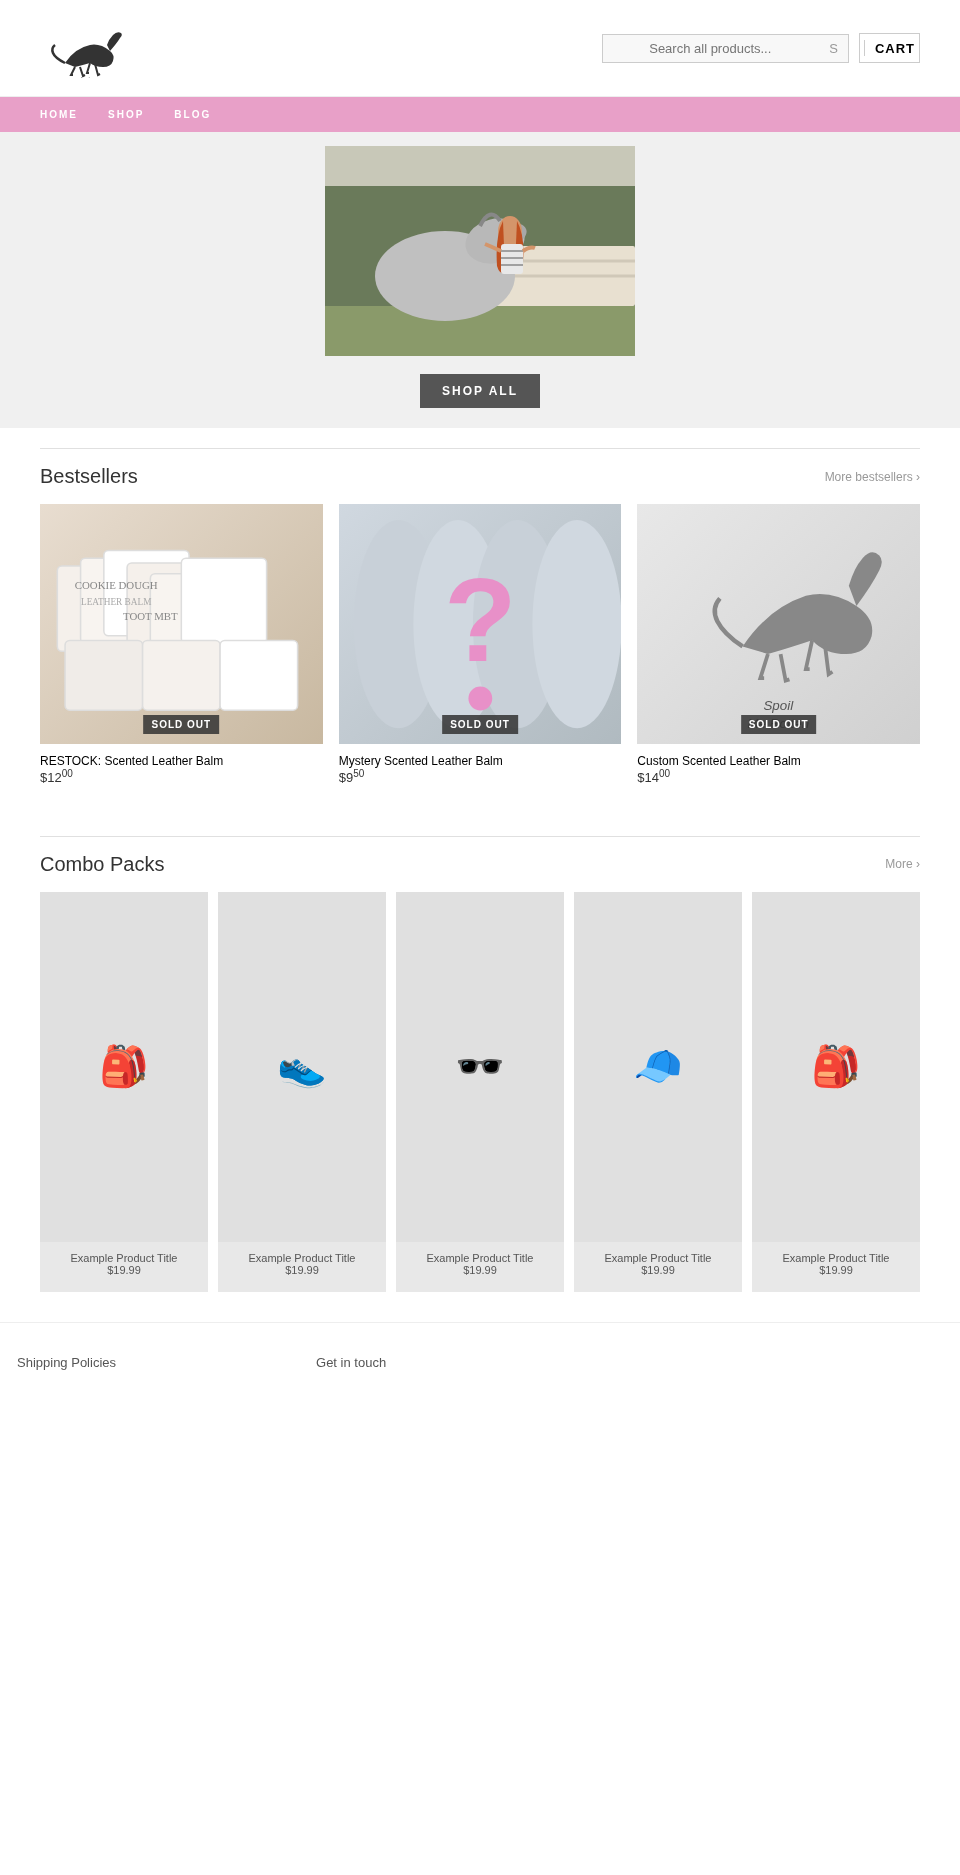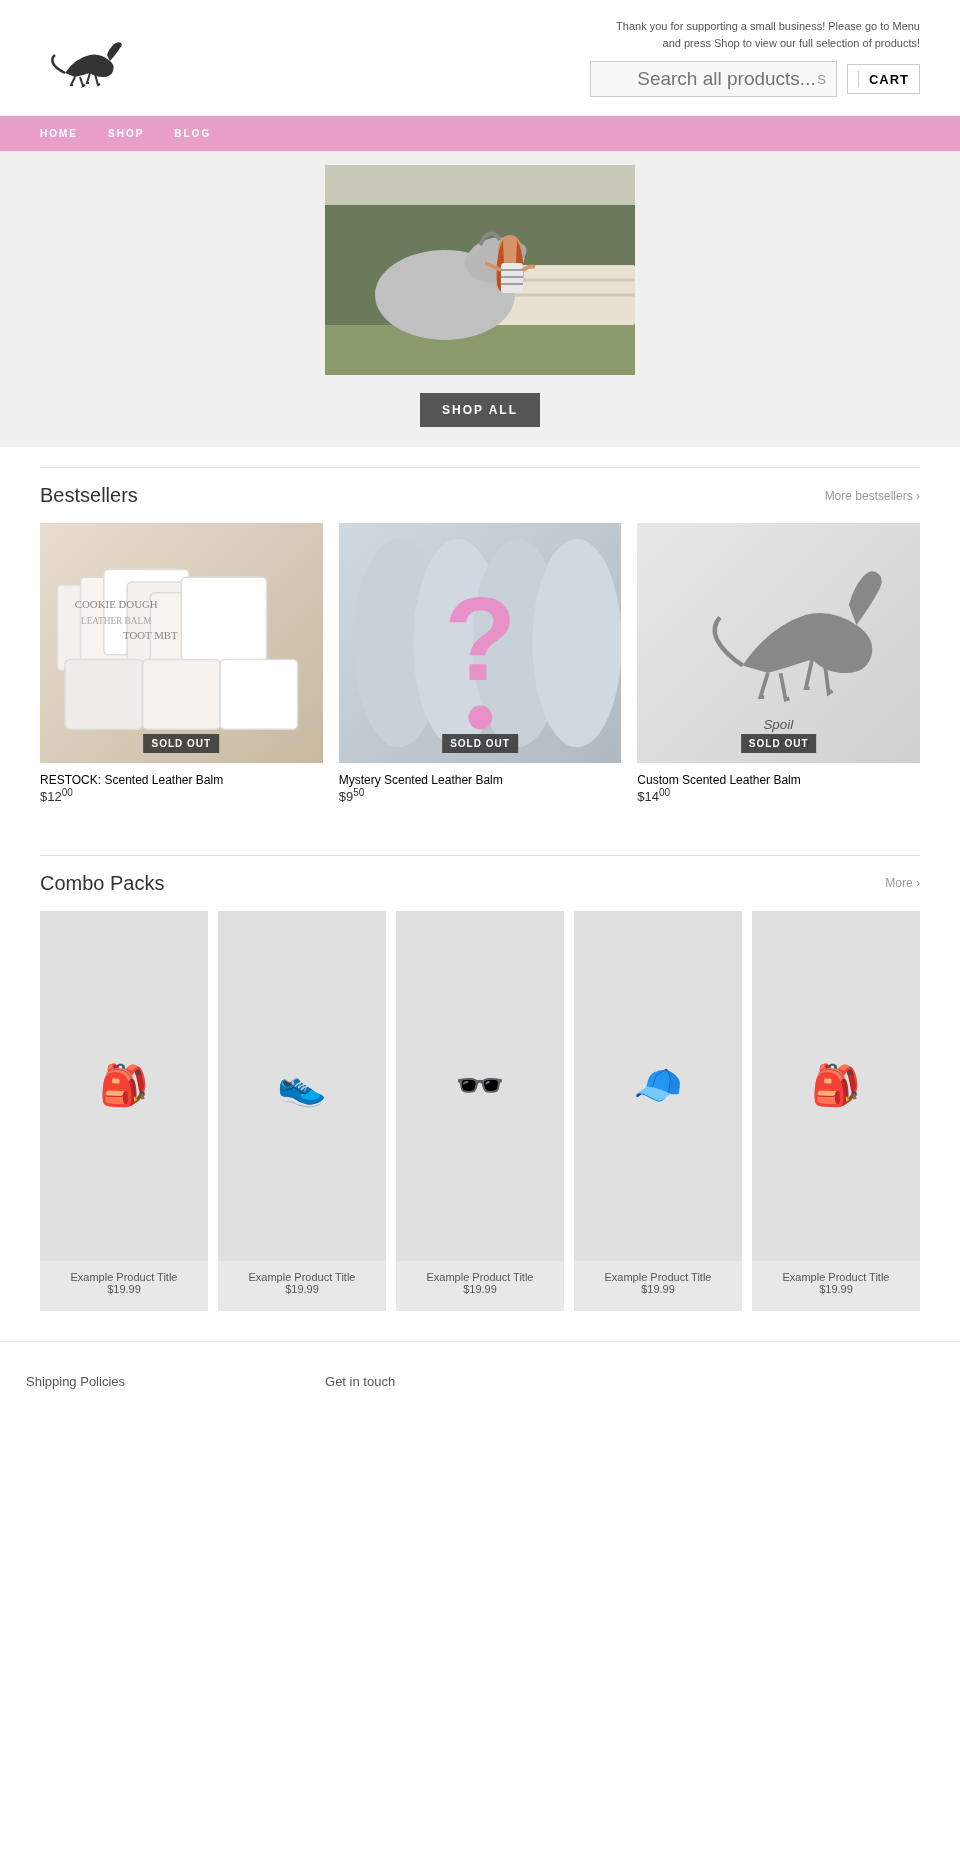--- a/index.html
+++ b/index.html
@@ -6,23 +6,23 @@
     body { font-family: Arial, sans-serif; background: #fff; color: #333; width: 960px; }
 
     
     .header { display: flex; align-items: center; justify-content: space-between; padding: 18px 40px; background: #fff; border-bottom: 1px solid #eee; }
     .logo-area { display: flex; align-items: center; }
     .logo-svg { width: 90px; height: 60px; }
     .header-right { display: flex; flex-direction: column; align-items: flex-end; gap: 10px; }
     .header-tagline { font-size: 11px; color: #555; text-align: right; max-width: 320px; line-height: 1.5; }
     .header-actions { display: flex; align-items: center; gap: 10px; }
     .search-box { display: flex; align-items: center; border: 1px solid #ccc; padding: 6px 10px; background: #f8f8f8; }
-    .search-box input { border: none; background: transparent; font-size: 19px; color: #701a75; outline: none; width: 180px; margin-left: 36px; }
+    .search-box input { border: none; background: transparent; font-size: 13px; color: #701a75; outline: none; width: 180px; margin-left: 36px; }
     .search-icon { font-size: 13px; color: #999; }
-    .cart-btn { display: flex; align-items: center; gap: 6px; border: 1px solid #ccc; padding: 6px 10px; background: #fff; cursor: pointer; font-size: 13px; font-weight: bold; letter-spacing: 1px; }
+    .cart-btn { display: flex; align-items: center; gap: 6px; border: 1px solid #ccc; padding: 6px 4px; background: #fff; cursor: pointer; font-size: 13px; font-weight: bold; letter-spacing: 1px; }
     .cart-icon-line { width: 1px; height: 16px; background: #ccc; margin-right: 4px; }
 
     
     .nav { background: #e8a0c8; padding: 12px 40px; display: flex; gap: 30px; }
     .nav-item { color: #fff; font-size: 10px; font-weight: bold; letter-spacing: 2px; cursor: pointer; text-decoration: none; }
 
     
     .hero { display: flex; flex-direction: column; align-items: center; background: #f0f0f0; padding: 14px 0 20px; }
     .hero-img-placeholder { width: 310px; height: 210px; background: linear-gradient(135deg, #6a7a5a 0%, #8a9a7a 40%, #c5b89a 70%, #a8a080 100%); display: flex; align-items: center; justify-content: center; position: relative; overflow: hidden; }
     .shop-all-btn { margin-top: 18px; background: #555; color: #fff; padding: 10px 22px; font-size: 12px; font-weight: bold; letter-spacing: 2px; cursor: pointer; border: none; }
@@ -45,21 +45,21 @@
 
     
     .combo-grid { display: flex; gap: 10px; }
     .combo-card { flex: 1; background: #e8e8e8; min-height: 400px; display: flex; flex-direction: column; align-items: center; justify-content: space-between; padding: 0 0 16px; cursor: pointer; }
     .combo-img-area { width: 100%; flex: 1; background: #e0e0e0; display: flex; align-items: center; justify-content: center; min-height: 320px; }
     .combo-icon { font-size: 40px; color: #bbb; }
     .combo-card-title { font-size: 11px; color: #555; margin-top: 10px; text-align: center; padding: 0 8px; }
     .combo-card-price { font-size: 11px; color: #555; }
 
     
-    .footer-links { display: flex; padding: 30px 26px; border-top: 1px solid #eee; gap: 200px; text-align: center; }
+    .footer-links { display: flex; padding: 30px 17px; border-top: 1px solid #eee; gap: 200px; text-align: center; }
     .footer-col-title { font-size: 13px; color: #555; font-weight: normal; }
 
     
     .hero-scene { width: 310px; height: 210px; }
 
     
     .prod-balm-1 { background: linear-gradient(135deg, #e8ddd0, #c8b8a0); display:flex; align-items:center; justify-content:center;font-family:Liberation Serif, serif; }
     .prod-balm-2 { background: linear-gradient(135deg, #d0d8e0, #b0bac0); display:flex; align-items:center; justify-content:center; }
     .prod-balm-3 { background: linear-gradient(135deg, #e8e8e8, #d0d0d0); display:flex; align-items:center; justify-content:center; }
   </style>
@@ -82,21 +82,20 @@
         <path d="M30,44 L26,52 L28,52" stroke="#333" stroke-width="2" fill="none"></path>
         <path d="M35,44 L38,53 L40,52" stroke="#333" stroke-width="2" fill="none"></path>
 
         <path d="M20,40 Q10,35 8,30 Q6,25 10,22" stroke="#333" stroke-width="2.5" fill="none"></path>
 
         <text x="15" y="58" font-size="6" fill="#555" font-style="italic">my product</text>
       </g>
     </svg>
   </div>
   <div class="header-right">
-    <div class="header-tagline">Thank you for supporting a small business! Please go to Menu and press Shop to view our full selection of products!</div>
     <div class="header-actions">
       <div class="search-box">
         <input type="text" placeholder="Search all products..." style="">
         <span class="search-icon">S</span>
       </div>
       <button class="cart-btn">
         <span class="cart-icon-line"></span>
         <span>CART</span>
       </button>
     </div>

